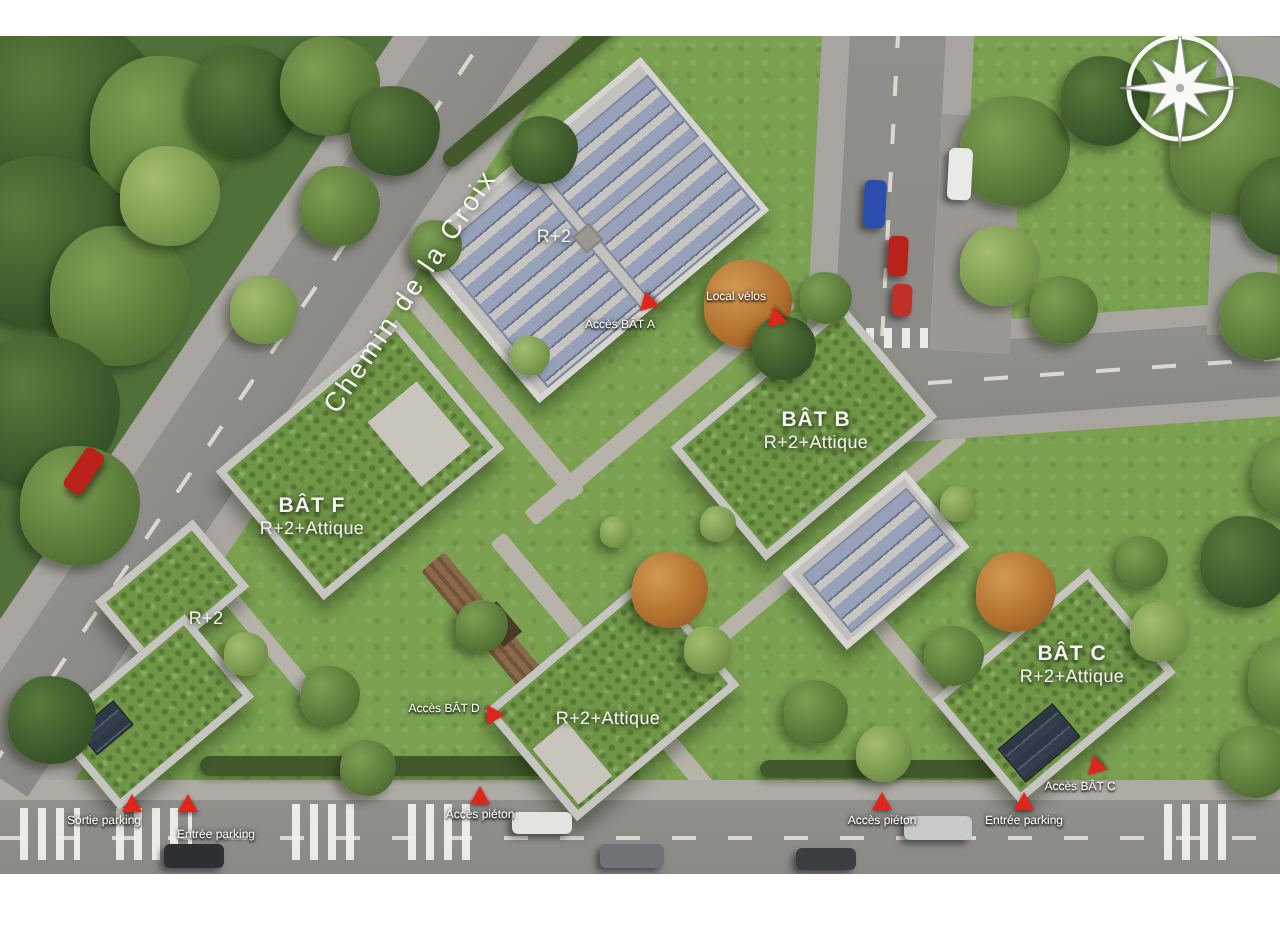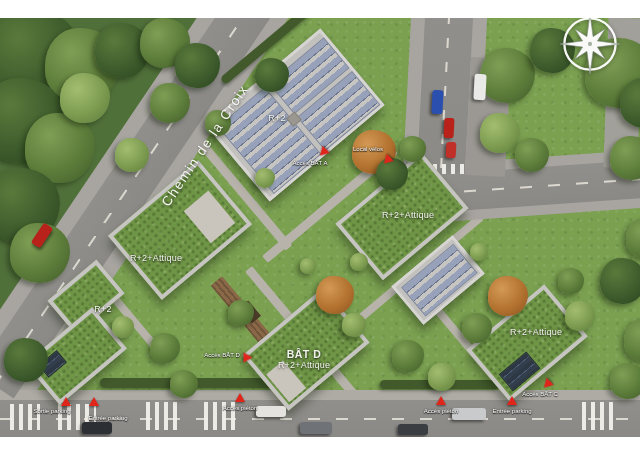--- a/index.html
+++ b/index.html
@@ -180,33 +180,35 @@
     <div class="abs car" style="left:452px;top:390px;width:34px;height:12px;background:#c9cacc;"></div>
     <div class="abs car" style="left:398px;top:406px;width:30px;height:11px;background:#3a3d41;"></div>
     <div class="abs car" style="left:256px;top:388px;width:30px;height:11px;background:#e4e3df;"></div>
 
     <div class="abs street-label" style="left:100px;top:120px;">Chemin de la Croix</div>
 
     <div class="abs bldg-label" style="left:277px;top:100px;">
       <div class="fl">R+2</div>
     </div>
     <div class="abs bldg-label" style="left:408px;top:197px;">
+      <div class="nm">BÂT B</div>
       <div class="fl">R+2+Attique</div>
     </div>
     <div class="abs bldg-label" style="left:536px;top:314px;">
+      <div class="nm">BÂT C</div>
       <div class="fl">R+2+Attique</div>
     </div>
     <div class="abs bldg-label" style="left:304px;top:341px;">
-      <div class="nm">BÂT D</div>
       <div class="fl">R+2+Attique</div>
     </div>
     <div class="abs bldg-label" style="left:103px;top:291px;">
       <div class="fl">R+2</div>
     </div>
     <div class="abs bldg-label" style="left:156px;top:240px;">
+      <div class="nm">BÂT F</div>
       <div class="fl">R+2+Attique</div>
     </div>
 
     <div class="abs tri" style="left:318px;top:130px;transform:rotate(225deg);"></div>
     <div class="abs mk-label" style="left:310px;top:142px;">Accès BÂT A</div>
     <div class="abs tri" style="left:382px;top:138px;transform:rotate(225deg);"></div>
     <div class="abs mk-label" style="left:368px;top:128px;">Local vélos</div>
     <div class="abs tri" style="left:243px;top:335px;transform:rotate(90deg);"></div>
     <div class="abs mk-label" style="left:222px;top:334px;">Accès BÂT D</div>
     <div class="abs tri" style="left:542px;top:362px;transform:rotate(225deg);"></div>

